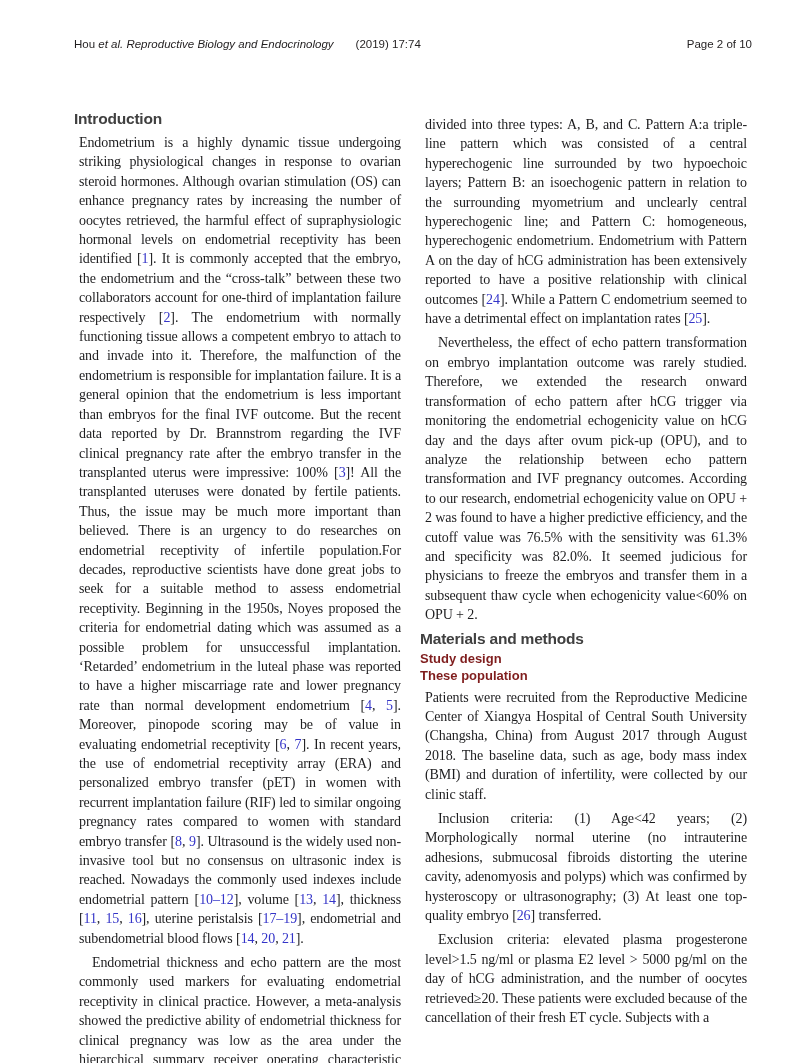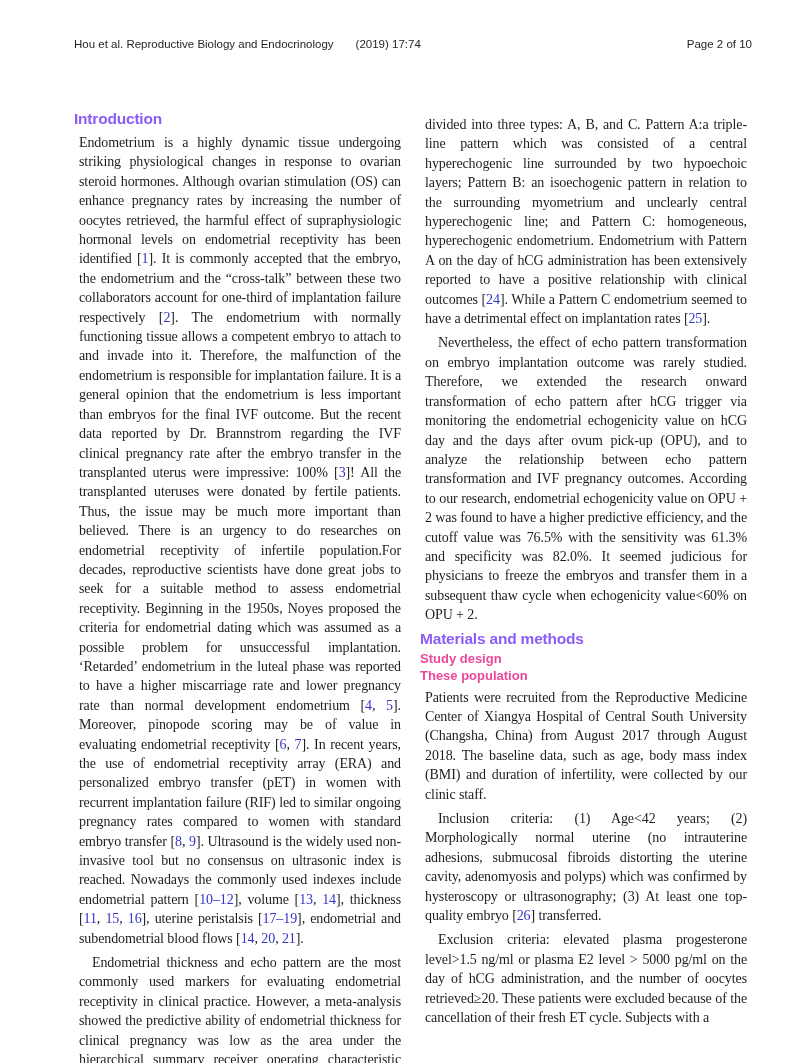--- a/index.html
+++ b/index.html
@@ -11,45 +11,45 @@
     color:#1d1d1f;
     overflow:hidden;
   }
   
   .runhead{
     position:absolute;left:74px;top:38px;width:678px;
     font-family:"Liberation Sans", sans-serif;
     font-size:11.5px;color:#221f20;
     display:flex;justify-content:space-between;align-items:baseline;
   }
-  .runhead .jrnl{text-align:center;}
+  .runhead .jrnl{font-style:italic;text-align:center;}
   .runhead .issue{margin-left:22px;font-style:normal;margin-top:40px;}
   
   .cols{
     position:absolute;left:74px;top:110px;width:678px;
     display:flex;gap:14px;
   }
   .col{width:332px;}
   .col p{
     margin:5px;
     font-size:14px;line-height:19.4px;
     text-align:justify;
     letter-spacing:-0.1px;
   }
   .col p.indent{text-indent:13px;}
   h2.sec{
     margin:0 0 3px 0;
     font-family:"Liberation Sans", sans-serif;
-    font-size:15.5px;font-weight:bold;color:#8b5cf6;
+    font-size:15.5px;font-weight:bold;color:#404040;
     letter-spacing:-0.2px;
   }
   h3.subsec{
     margin:0 0 2px 0;
     font-family:"Liberation Sans", sans-serif;
-    font-size:13px;font-weight:bold;color:#ec4899;
+    font-size:13px;font-weight:bold;color:#7f1d1d;
   }
   .mt-methods{margin-top:24px;}
   .mt-subsec{margin-top:34px;}
   .cite{color:#3434c8;}
 </style>
 </head>
 <body>
 
 <div class="page">
 

